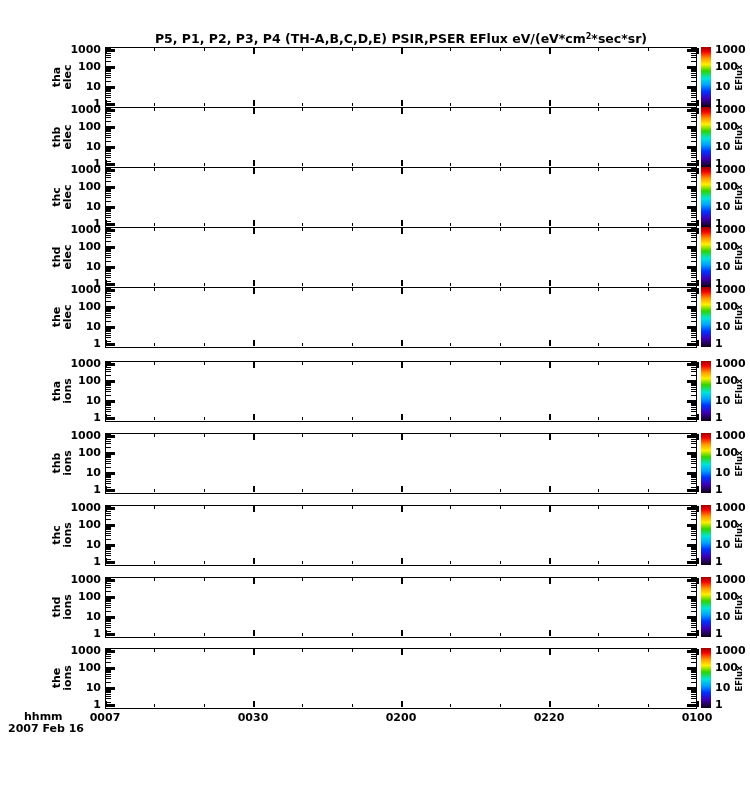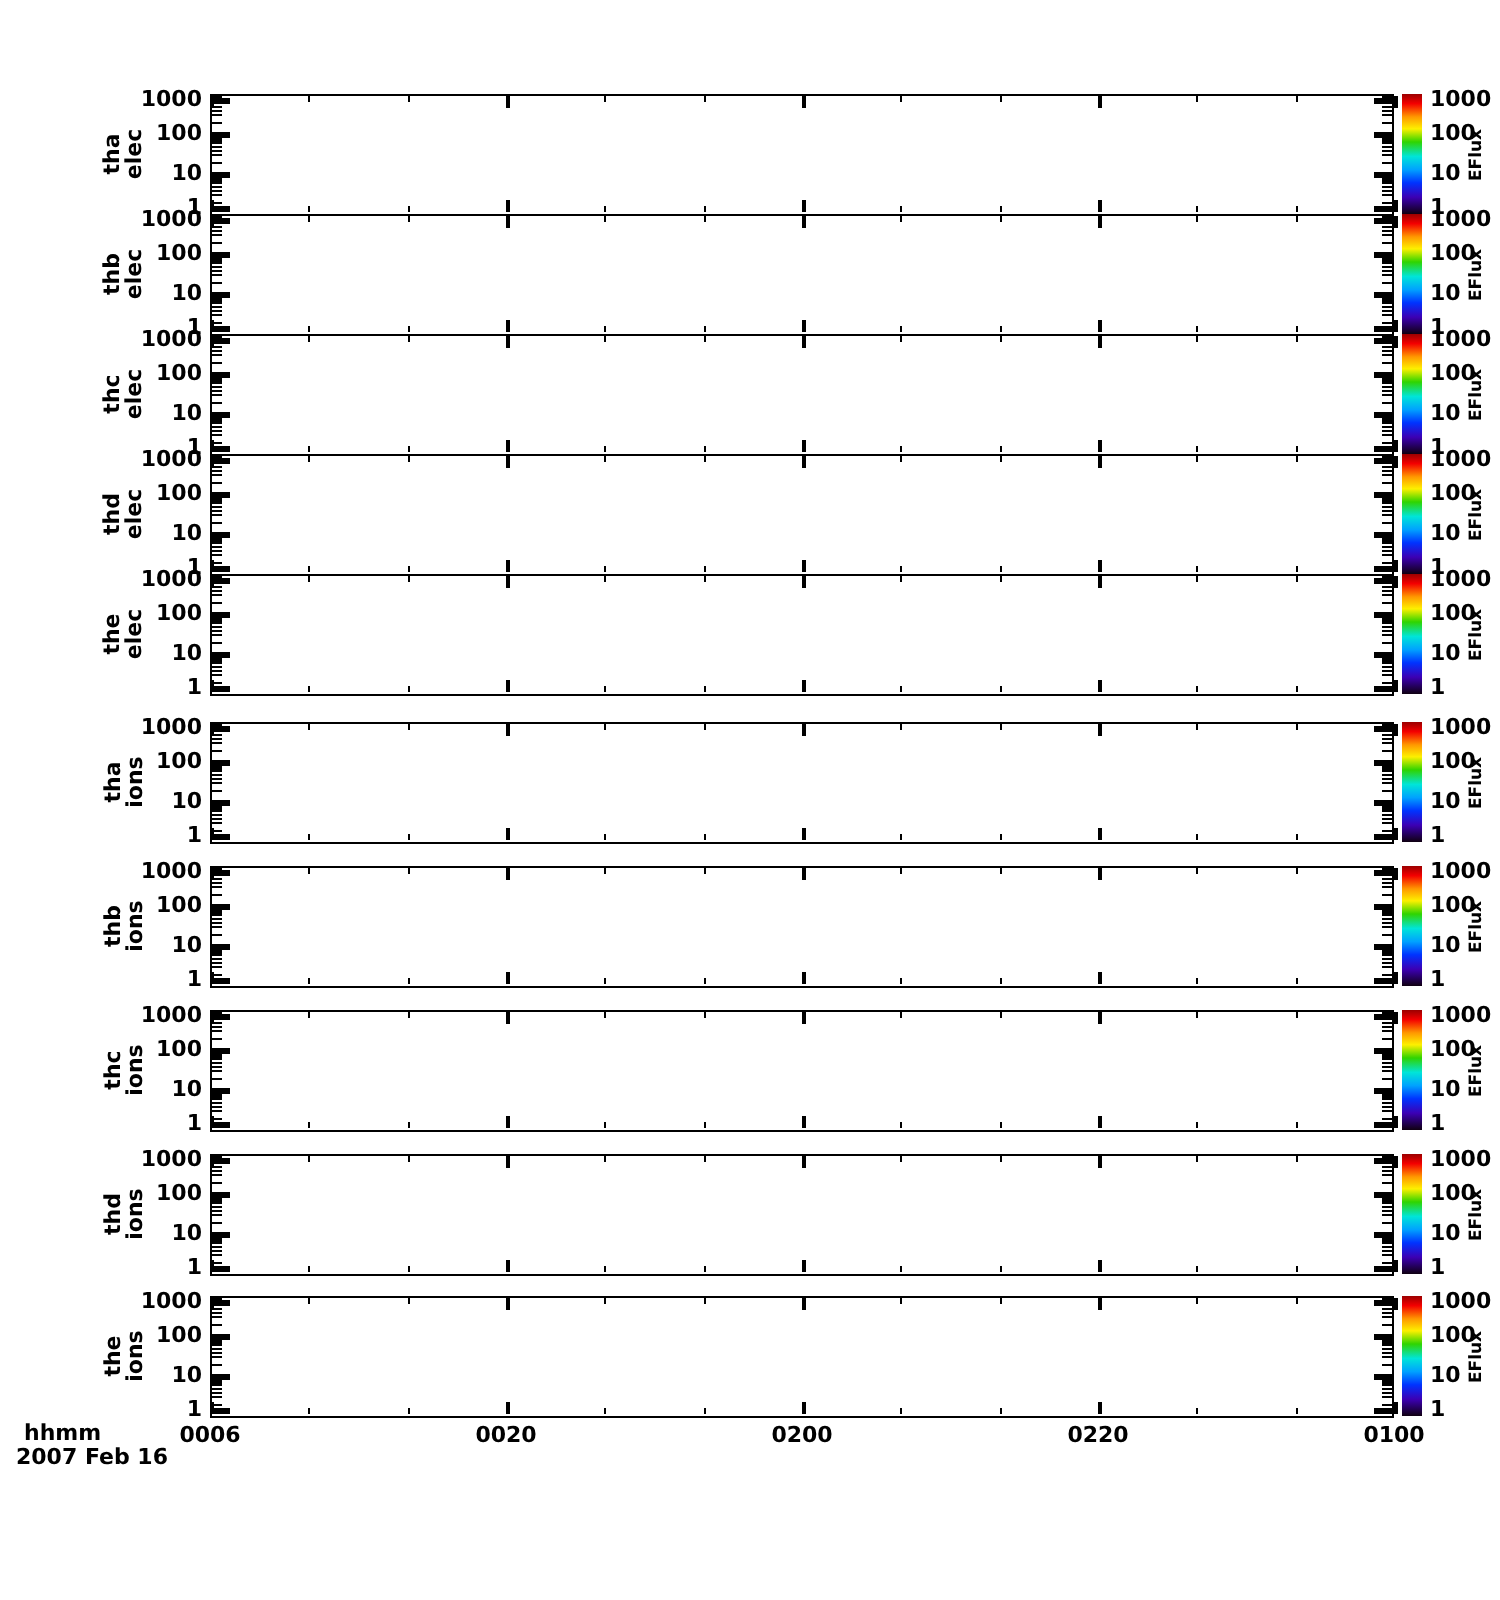--- a/index.html
+++ b/index.html
@@ -19,20 +19,21 @@
   .rot{transform:rotate(-90deg);font-weight:bold;text-align:center;white-space:nowrap;}
   .probeRot{font-size:11px;line-height:11px;}
   .efluxRot{font-size:8.5px;line-height:9px;}
   .cbar{position:absolute;}
   .corner{position:absolute;font-size:11px;font-weight:bold;line-height:12px;}
 </style>
 </head>
 <body>
 
 <div id="chart">
+  <div class="title" style="left:105px;top:31px;width:592px;"><span>P5, P1, P2, P3, P4 (TH-A,B,C,D,E) PSIR,PSER EFlux eV/(eV*cm</span><sup>2</sup><span>*sec*sr)</span></div>
 
   <div id="panels">
       <div class="frame noBottom" style="left: 105px; top: 47px; width: 592px; height: 60px;"></div>
       <div class="tick" style="left: 106px; top: 49px; width: 9px; height: 3px;"></div>
       <div class="tick" style="left: 687px; top: 49px; width: 9px; height: 3px;"></div>
       <div class="ylab" style="left: 61px; top: 44px; width: 40px;">1000</div>
       <div class="cblab" style="left: 715px; top: 44px; width: 33px;">1000</div>
       <div class="tick" style="left: 701px; top: 47px; width: 3px; height: 1px;"></div>
       <div class="tick" style="left: 106px; top: 66px; width: 9px; height: 3px;"></div>
       <div class="tick" style="left: 687px; top: 66px; width: 9px; height: 3px;"></div>
@@ -1051,22 +1052,22 @@
       <div class="tick" style="left: 648px; top: 649px; width: 1px; height: 3px;"></div>
       <div class="tick" style="left: 648px; top: 704px; width: 1px; height: 3px;"></div>
       <div class="rotwrap" style="left: 42px; top: 648px; width: 40px; height: 60px;">
         <div class="rot probeRot" style="white-space: pre;">the
 ions</div>
       </div>
       <div class="cbar" style="left: 701px; top: 648px; width: 10px; height: 60px; background: linear-gradient(rgb(155, 0, 0) 0%, rgb(244, 0, 0) 8%, rgb(255, 152, 0) 19%, rgb(253, 240, 0) 29%, rgb(47, 212, 0) 40%, rgb(0, 229, 216) 52%, rgb(0, 162, 255) 63%, rgb(0, 51, 255) 74%, rgb(60, 0, 180) 86%, rgb(16, 0, 17) 100%);"></div>
       <div class="rotwrap" style="left: 729px; top: 648px; width: 20px; height: 60px;">
         <div class="rot efluxRot">EFlux</div>
       </div>
-      <div class="xlab" style="left: 80px; top: 711px; width: 50px;">0006</div>
-      <div class="xlab" style="left: 228px; top: 711px; width: 50px;">0020</div>
+      <div class="xlab" style="left: 80px; top: 711px; width: 50px;">0007</div>
+      <div class="xlab" style="left: 228px; top: 711px; width: 50px;">0030</div>
       <div class="xlab" style="left: 376px; top: 711px; width: 50px;">0200</div>
       <div class="xlab" style="left: 524px; top: 711px; width: 50px;">0220</div>
       <div class="xlab" style="left: 672px; top: 711px; width: 50px;">0100</div>
     </div>
 
-  <div class="corner" style="left:12px;top:711px;text-align:center;">hhmm</div>
+  <div class="corner" style="left:24px;top:711px;text-align:center;">hhmm</div>
   <div class="corner" style="left:8px;top:723px;">2007 Feb 16</div>
 </div>
 
 </body></html>

